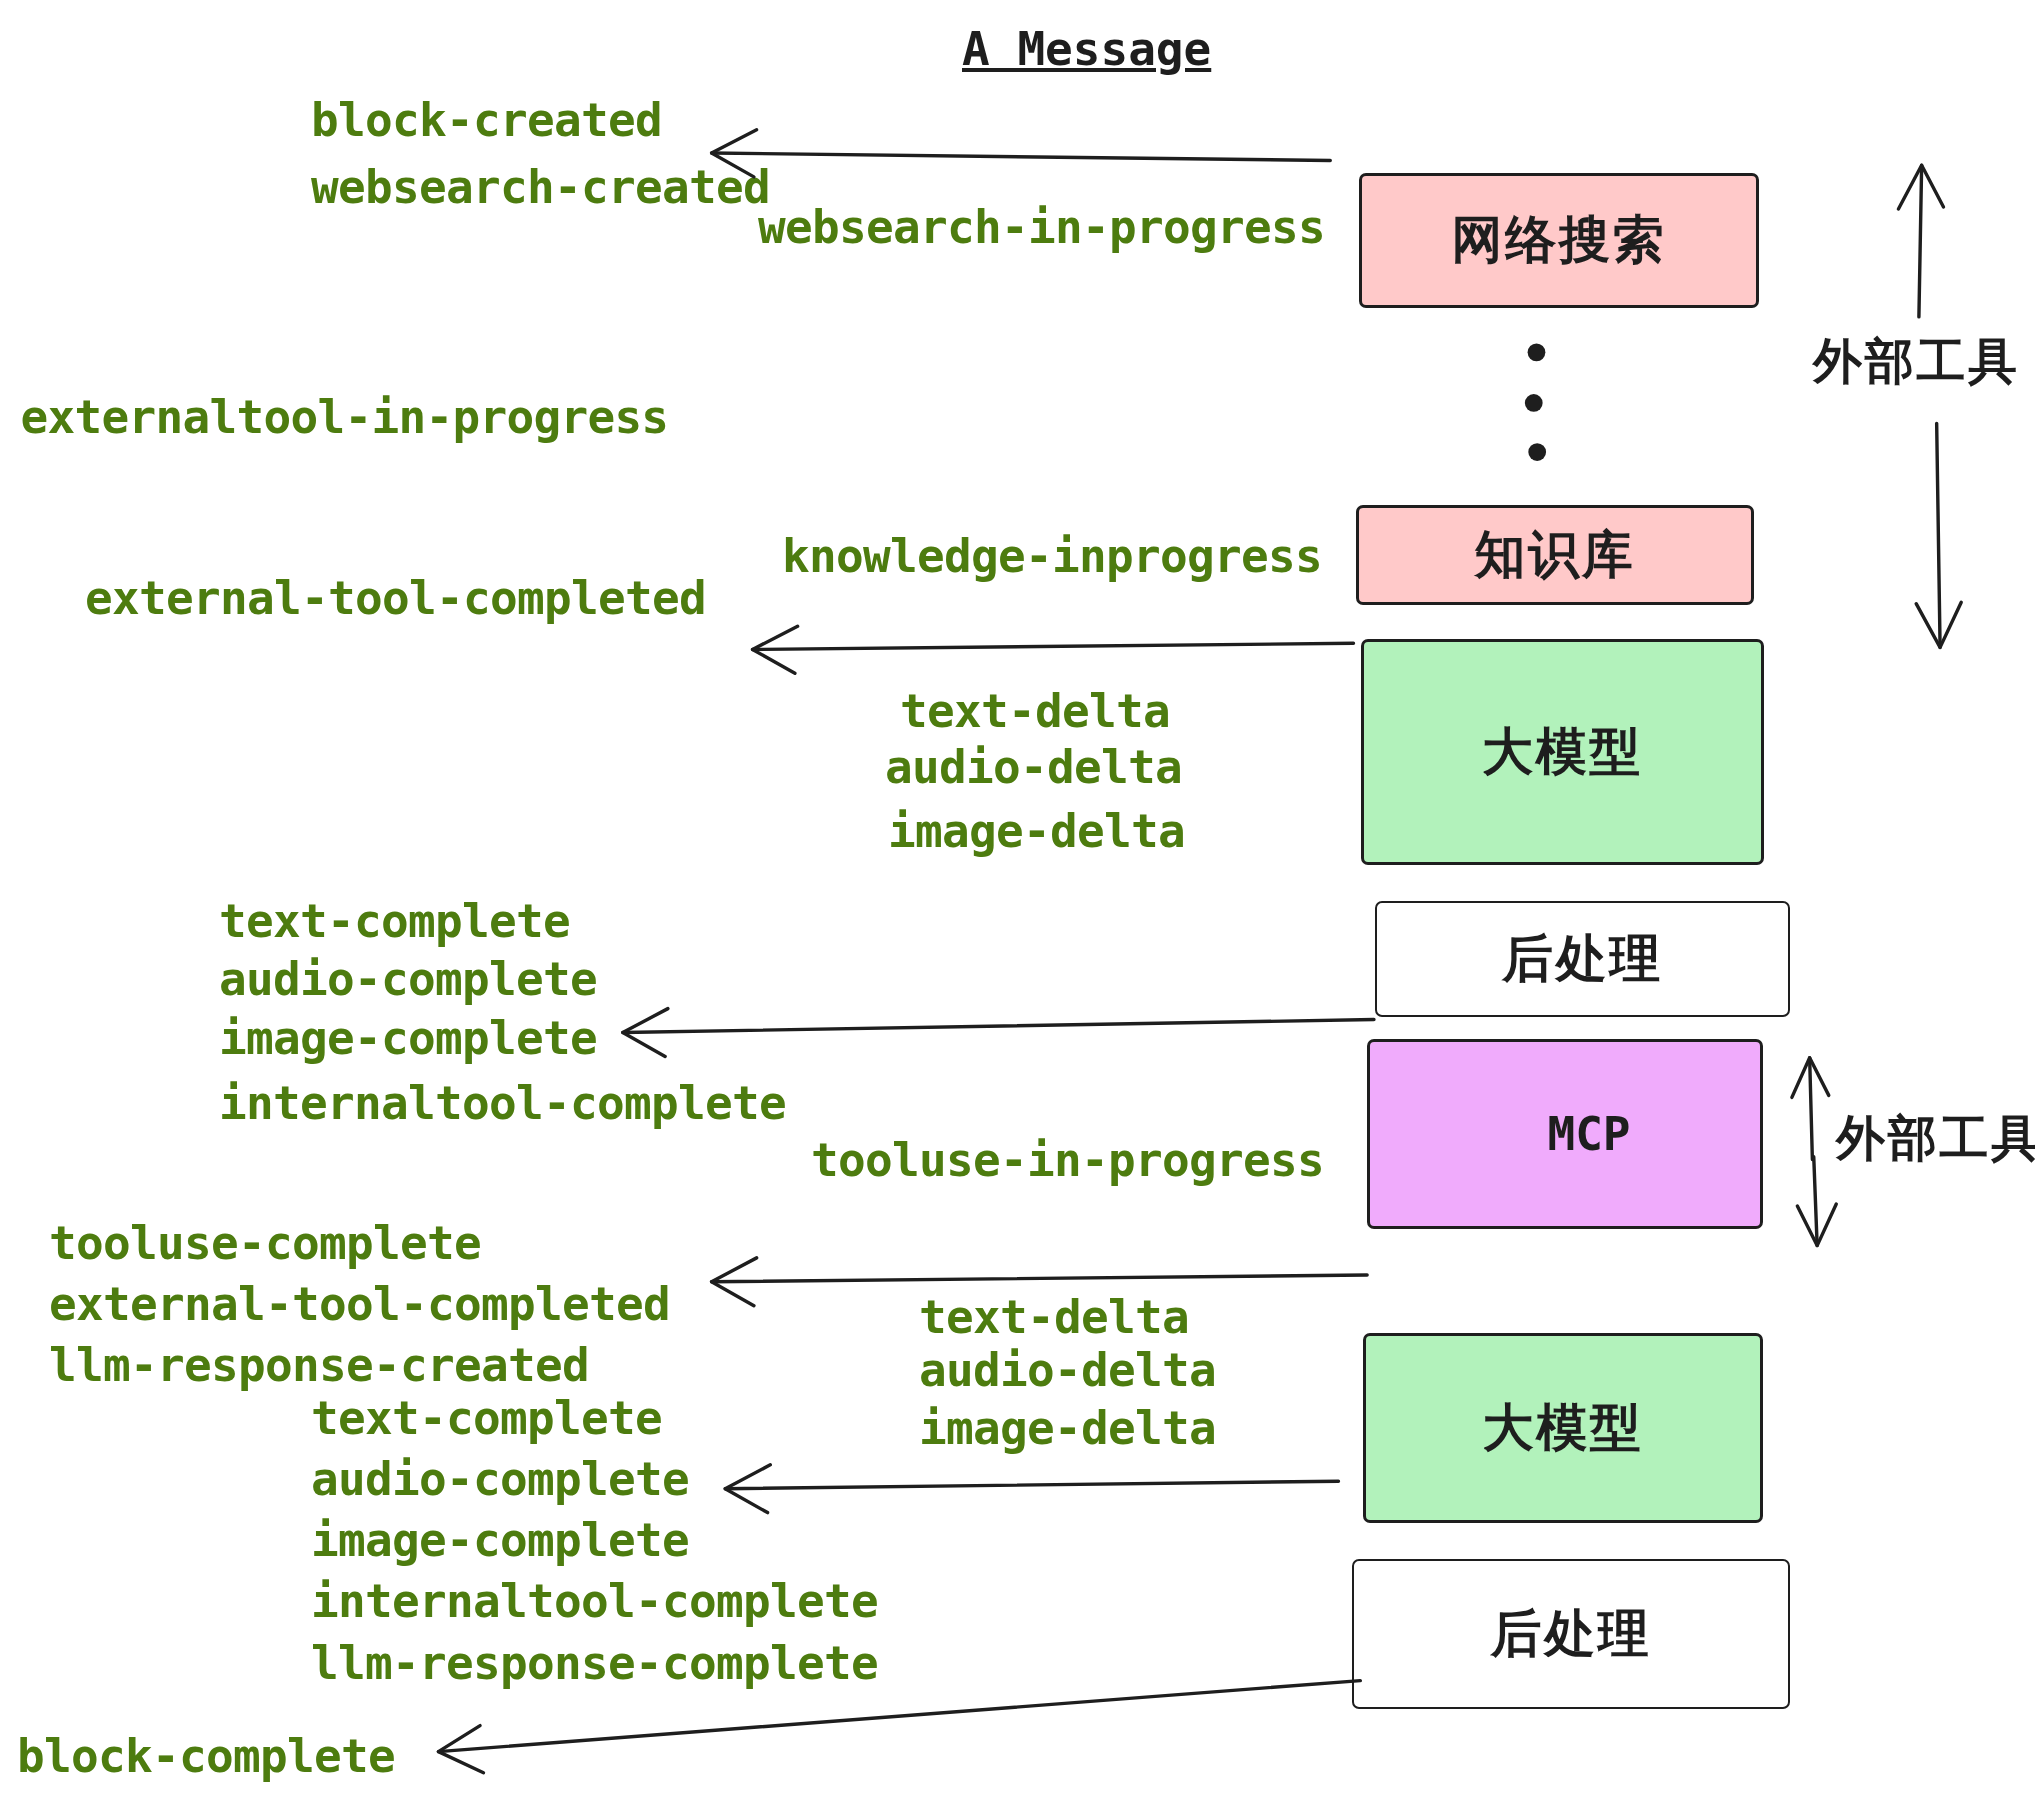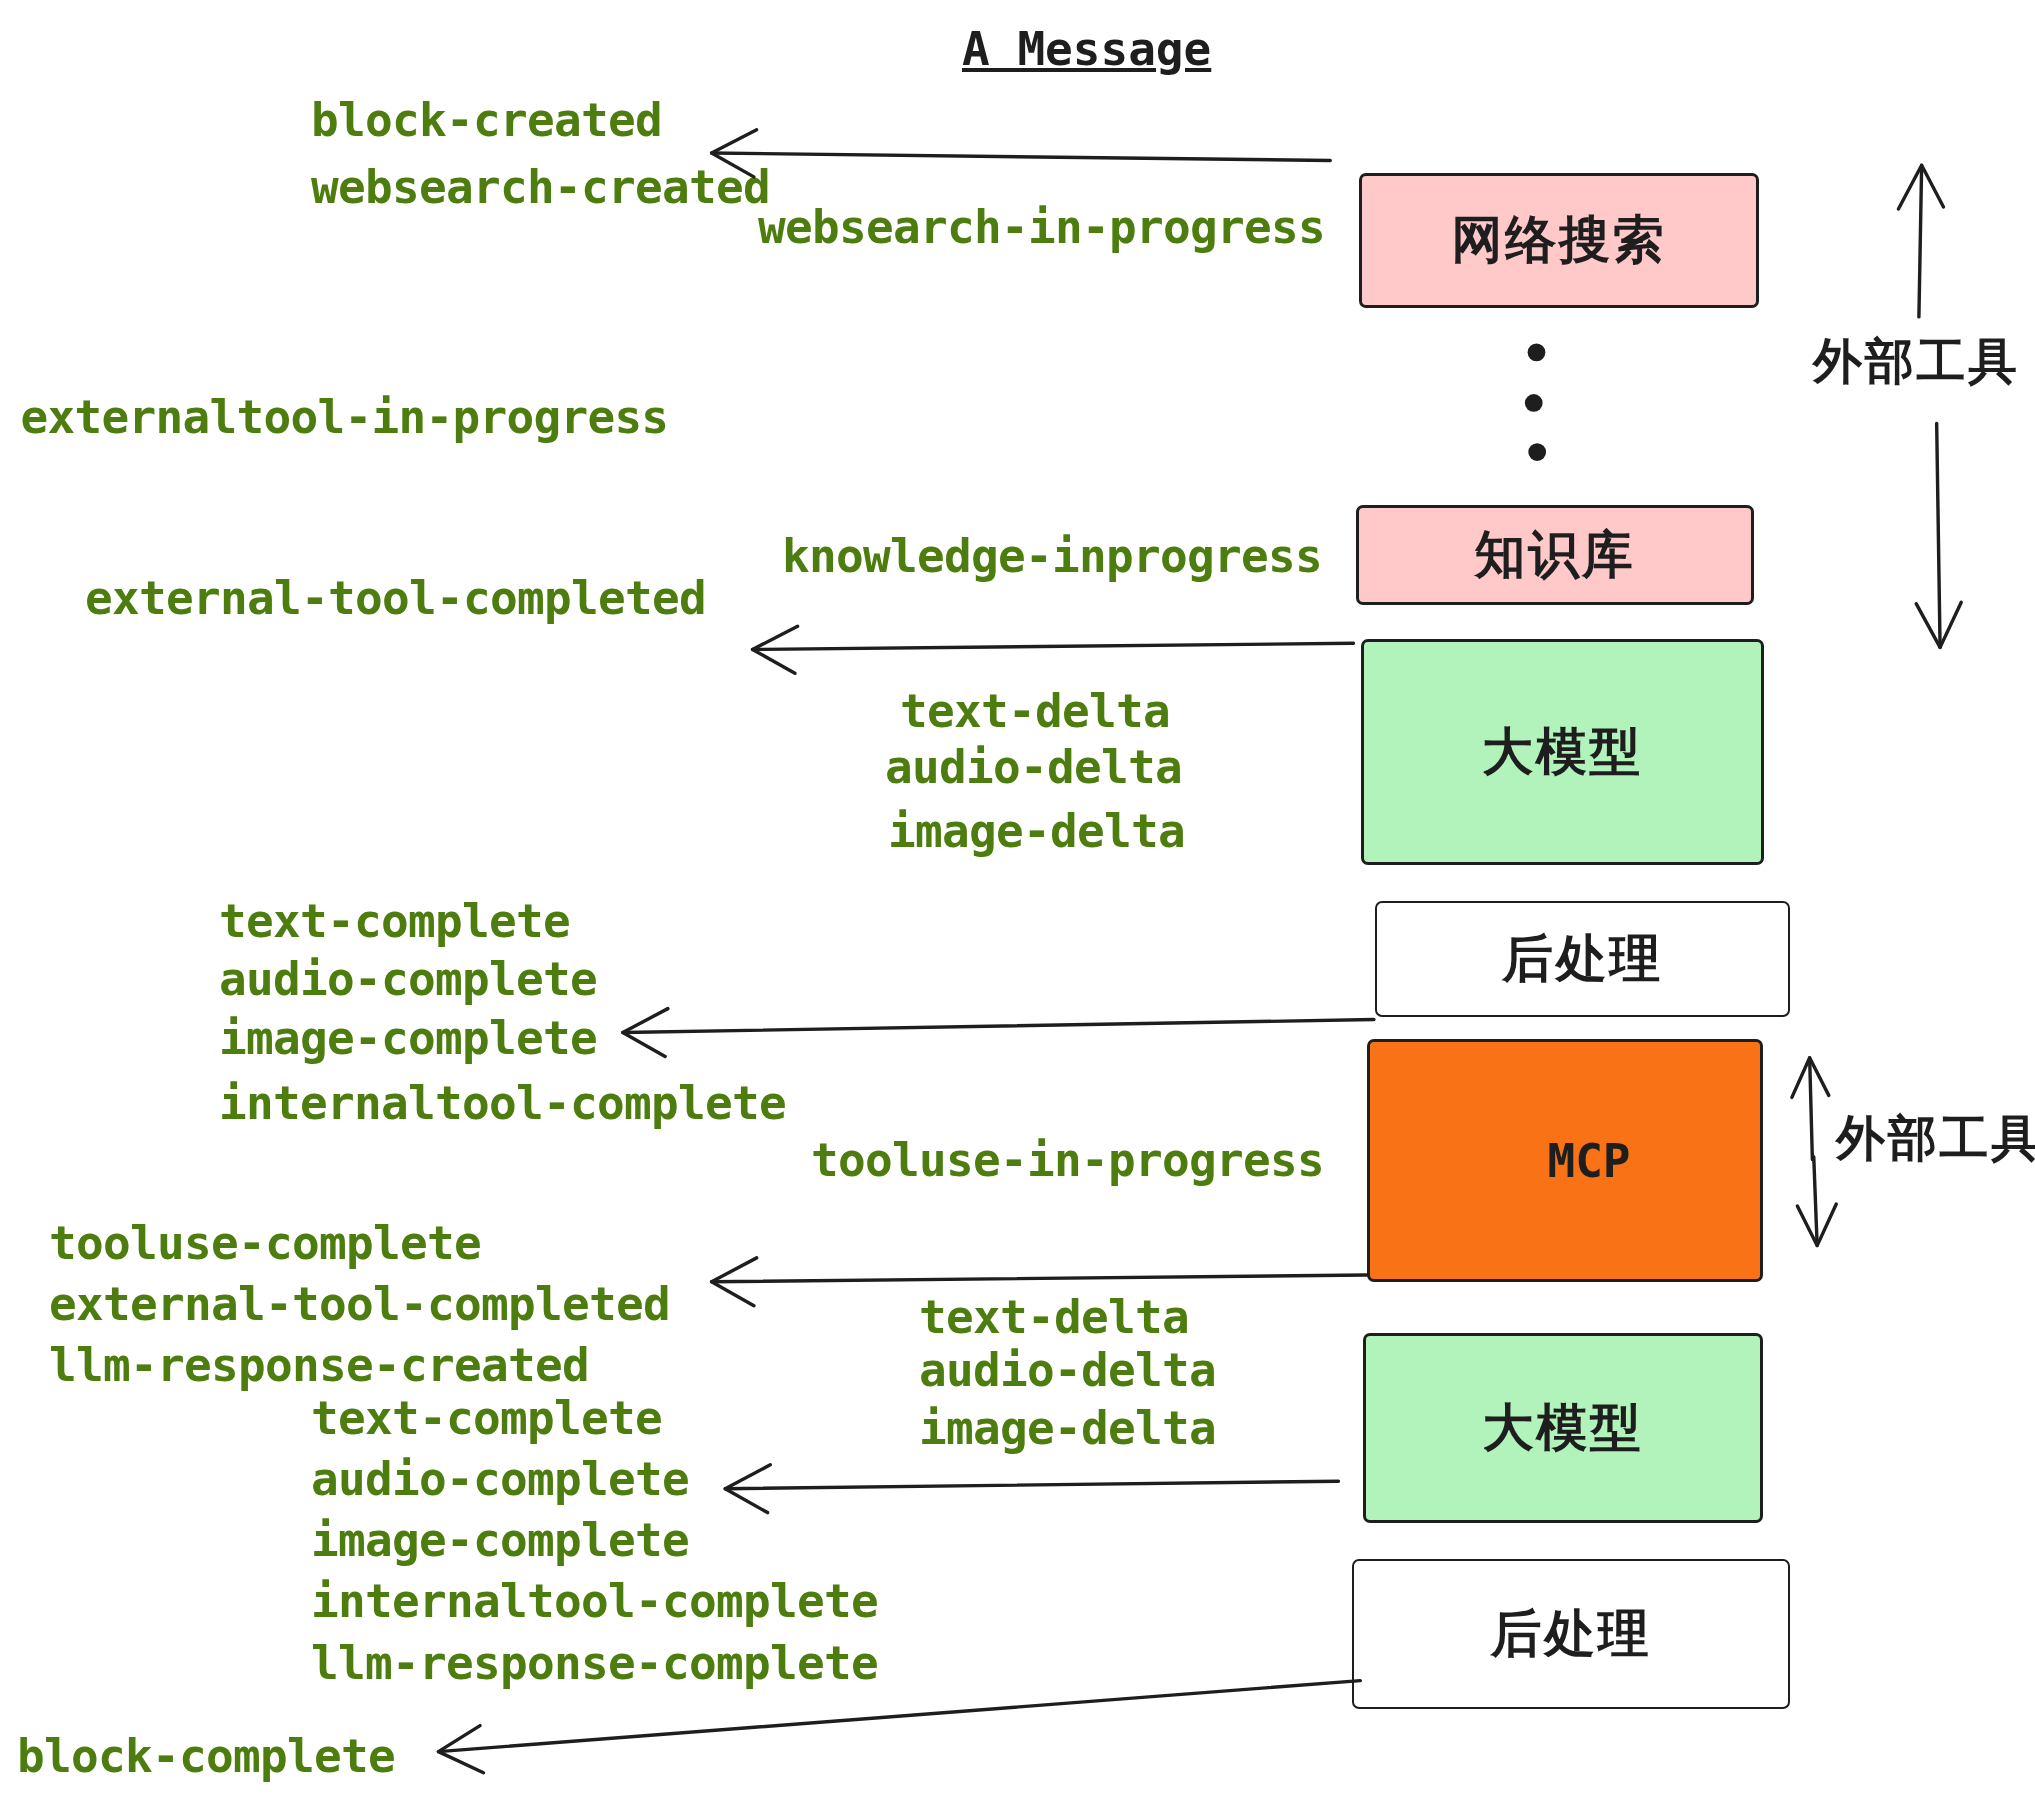--- a/index.html
+++ b/index.html
@@ -65,21 +65,21 @@
   </div>
   <div class="box" style="left: 1356px; top: 505px; width: 398px; height: 100px; background-color: rgb(255, 201, 201);">
     <span class="cjk">知识库</span>
   </div>
   <div class="box" style="left: 1361px; top: 639px; width: 403px; height: 226px; background-color: rgb(178, 242, 187);">
     <span class="cjk">大模型</span>
   </div>
   <div class="box" style="left: 1375px; top: 901px; width: 415px; height: 116px; border-width: 2.7px; background-color: rgb(255, 255, 255);">
     <span class="cjk">后处理</span>
   </div>
-  <div class="box" style="left: 1367px; top: 1039px; width: 396px; height: 243px; background-color: #f97316; padding-left: 48px;">
+  <div class="box" style="left: 1367px; top: 1039px; width: 396px; height: 190px; background-color: #f0abfc; padding-left: 48px;">
     <span class="mono">MCP</span>
   </div>
   <div class="box" style="left: 1363px; top: 1333px; width: 400px; height: 190px; background-color: rgb(178, 242, 187);">
     <span class="cjk">大模型</span>
   </div>
   <div class="box" style="left: 1352px; top: 1559px; width: 438px; height: 150px; border-width: 2.7px; background-color: rgb(255, 255, 255);">
     <span class="cjk">后处理</span>
   </div>
 
   <div class="anno" style="left:1813px;top:362px">外部工具</div>

